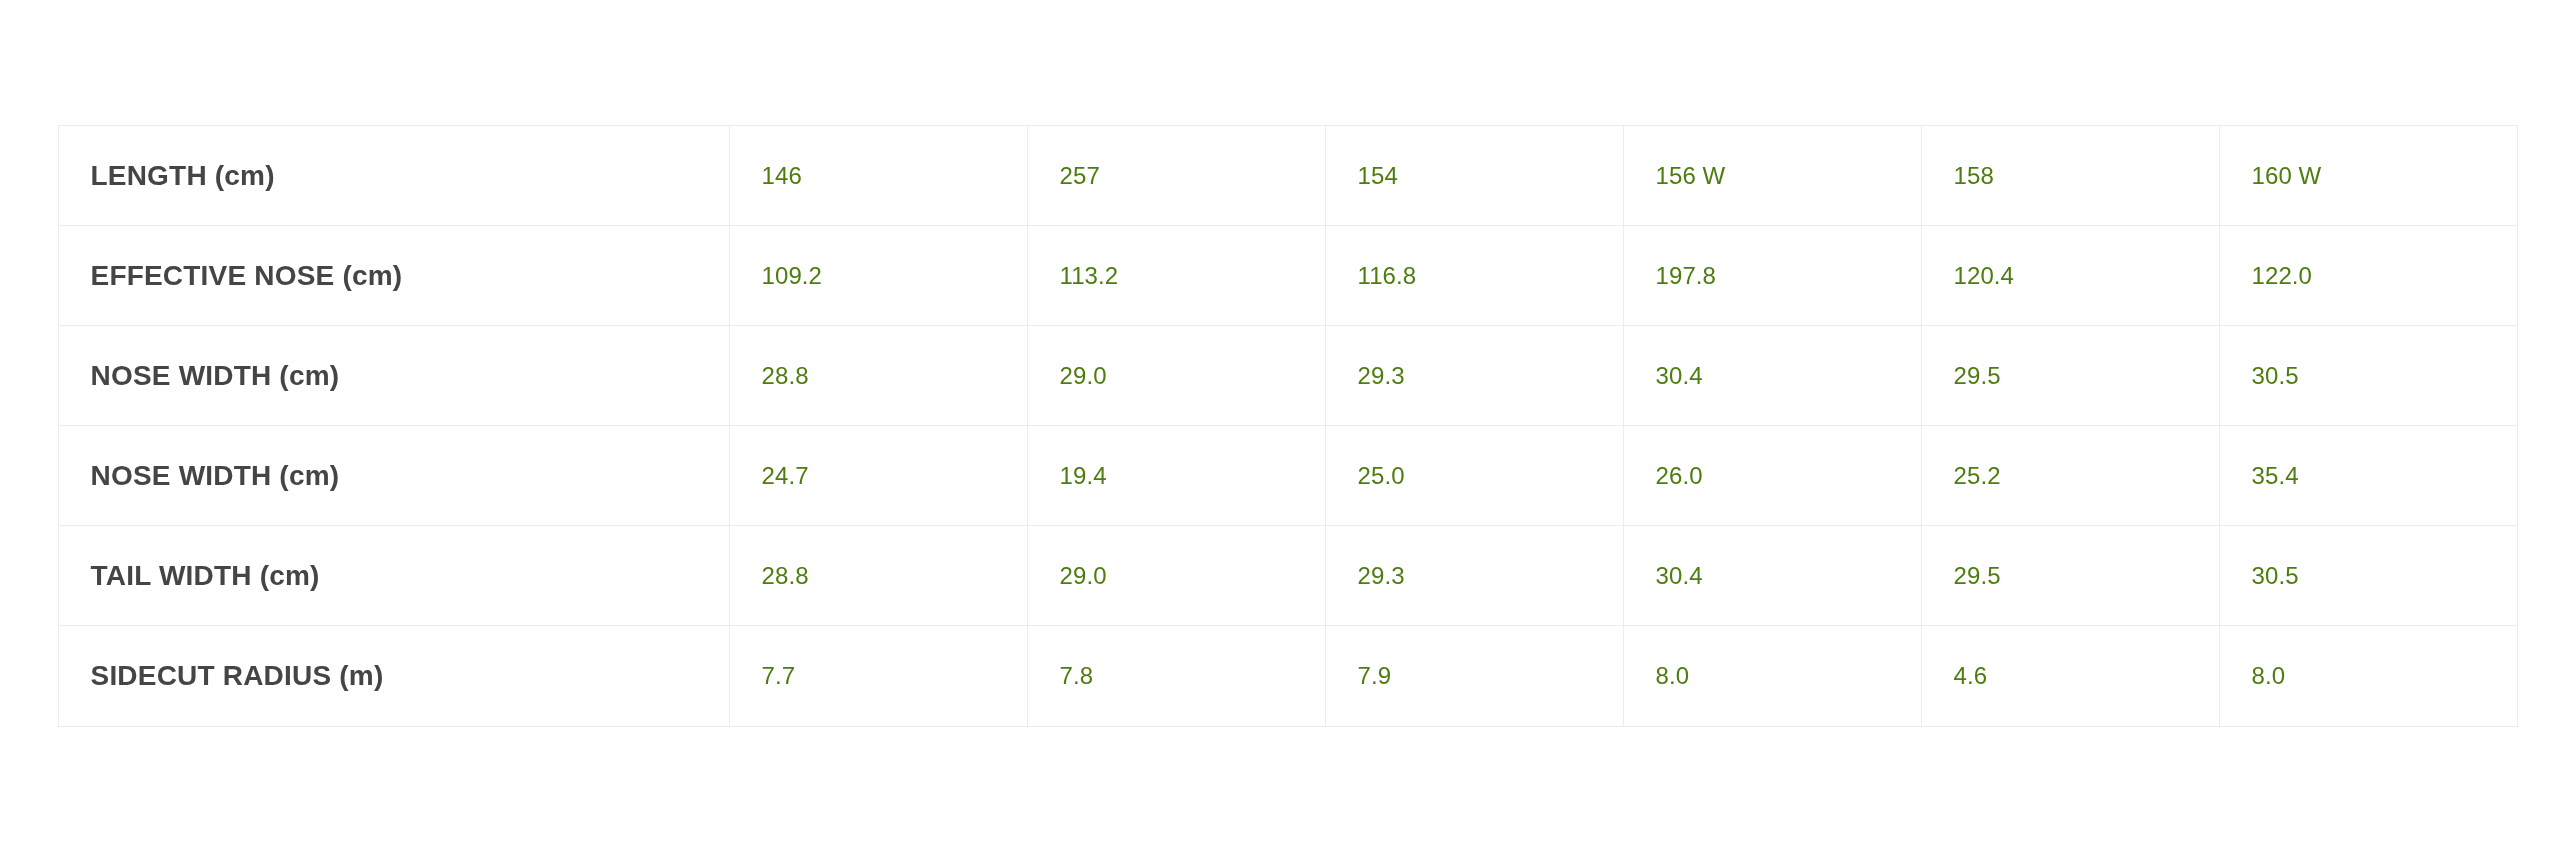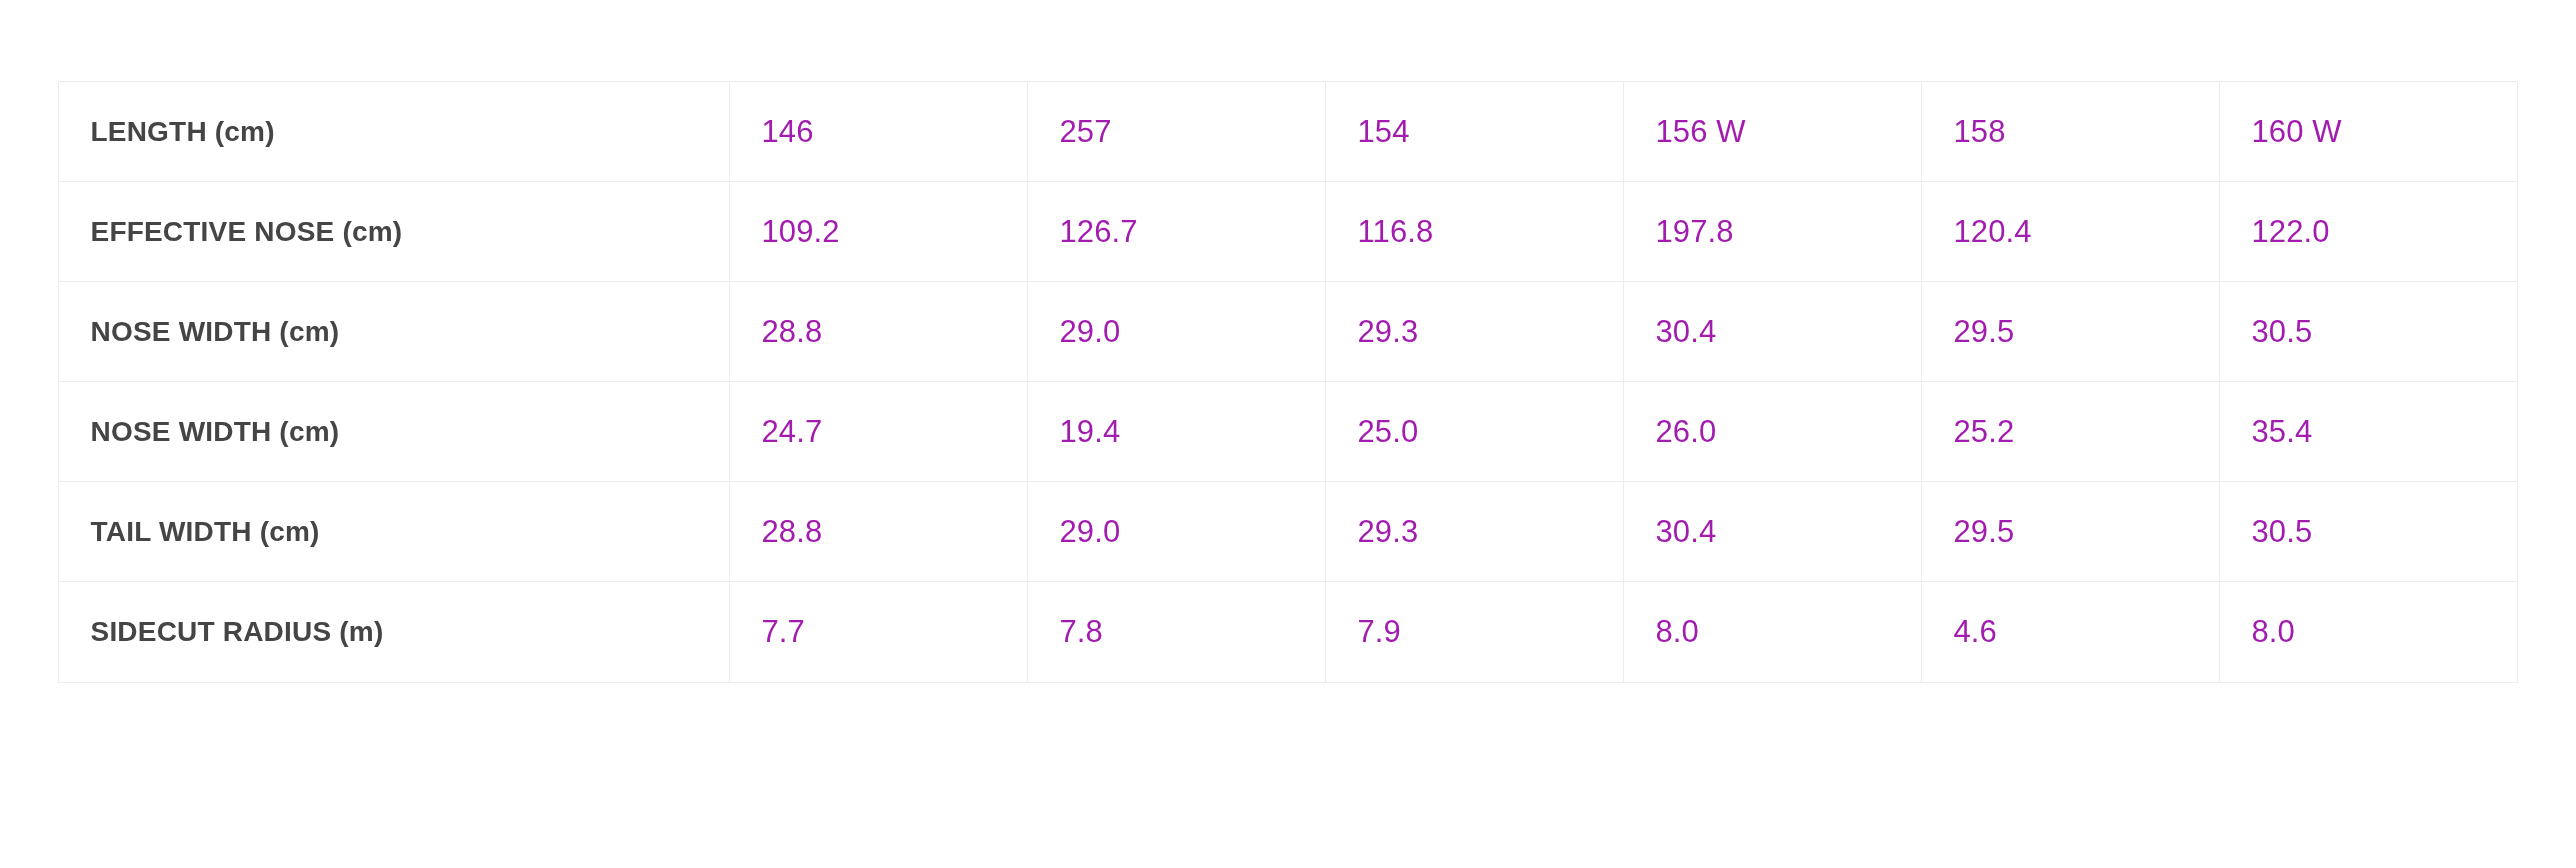--- a/index.html
+++ b/index.html
@@ -15,20 +15,21 @@
     -webkit-font-smoothing: antialiased;
     overflow: hidden;
   }
 
   .page {
     position: relative;
     width: 2576px;
     height: 736px;
     background: #ffffff;
     box-sizing: border-box;
+    margin-top: 44px;
   }
 
   .spec-table-wrap {
     position: absolute;
     left: 58px;
     top: 81px;
     width: 2460px;
   }
 
   table.spec-table {
@@ -68,22 +69,22 @@
   td.row-label {
     width: 671px;
     color: #454545;
     font-size: 28px;
     font-weight: 600;
     letter-spacing: 0.2px;
   }
 
   td.row-value {
     width: 298px;
-    color: #a21caf;
-    font-size: 31px;
+    color: #4d7c0f;
+    font-size: 24px;
     font-weight: 400;
     letter-spacing: 0.1px;
   }
 </style>
 </head>
 <body>
 
 <div class="page">
 
   <div class="spec-table-wrap">
@@ -96,21 +97,21 @@
           <td class="row-value">257</td>
           <td class="row-value">154</td>
           <td class="row-value">156 W</td>
           <td class="row-value">158</td>
           <td class="row-value">160 W</td>
         </tr>
 
         <tr>
           <td class="row-label">EFFECTIVE NOSE (cm)</td>
           <td class="row-value">109.2</td>
-          <td class="row-value">126.7</td>
+          <td class="row-value">113.2</td>
           <td class="row-value">116.8</td>
           <td class="row-value">197.8</td>
           <td class="row-value">120.4</td>
           <td class="row-value">122.0</td>
         </tr>
 
         <tr>
           <td class="row-label">NOSE WIDTH (cm)</td>
           <td class="row-value">28.8</td>
           <td class="row-value">29.0</td>

